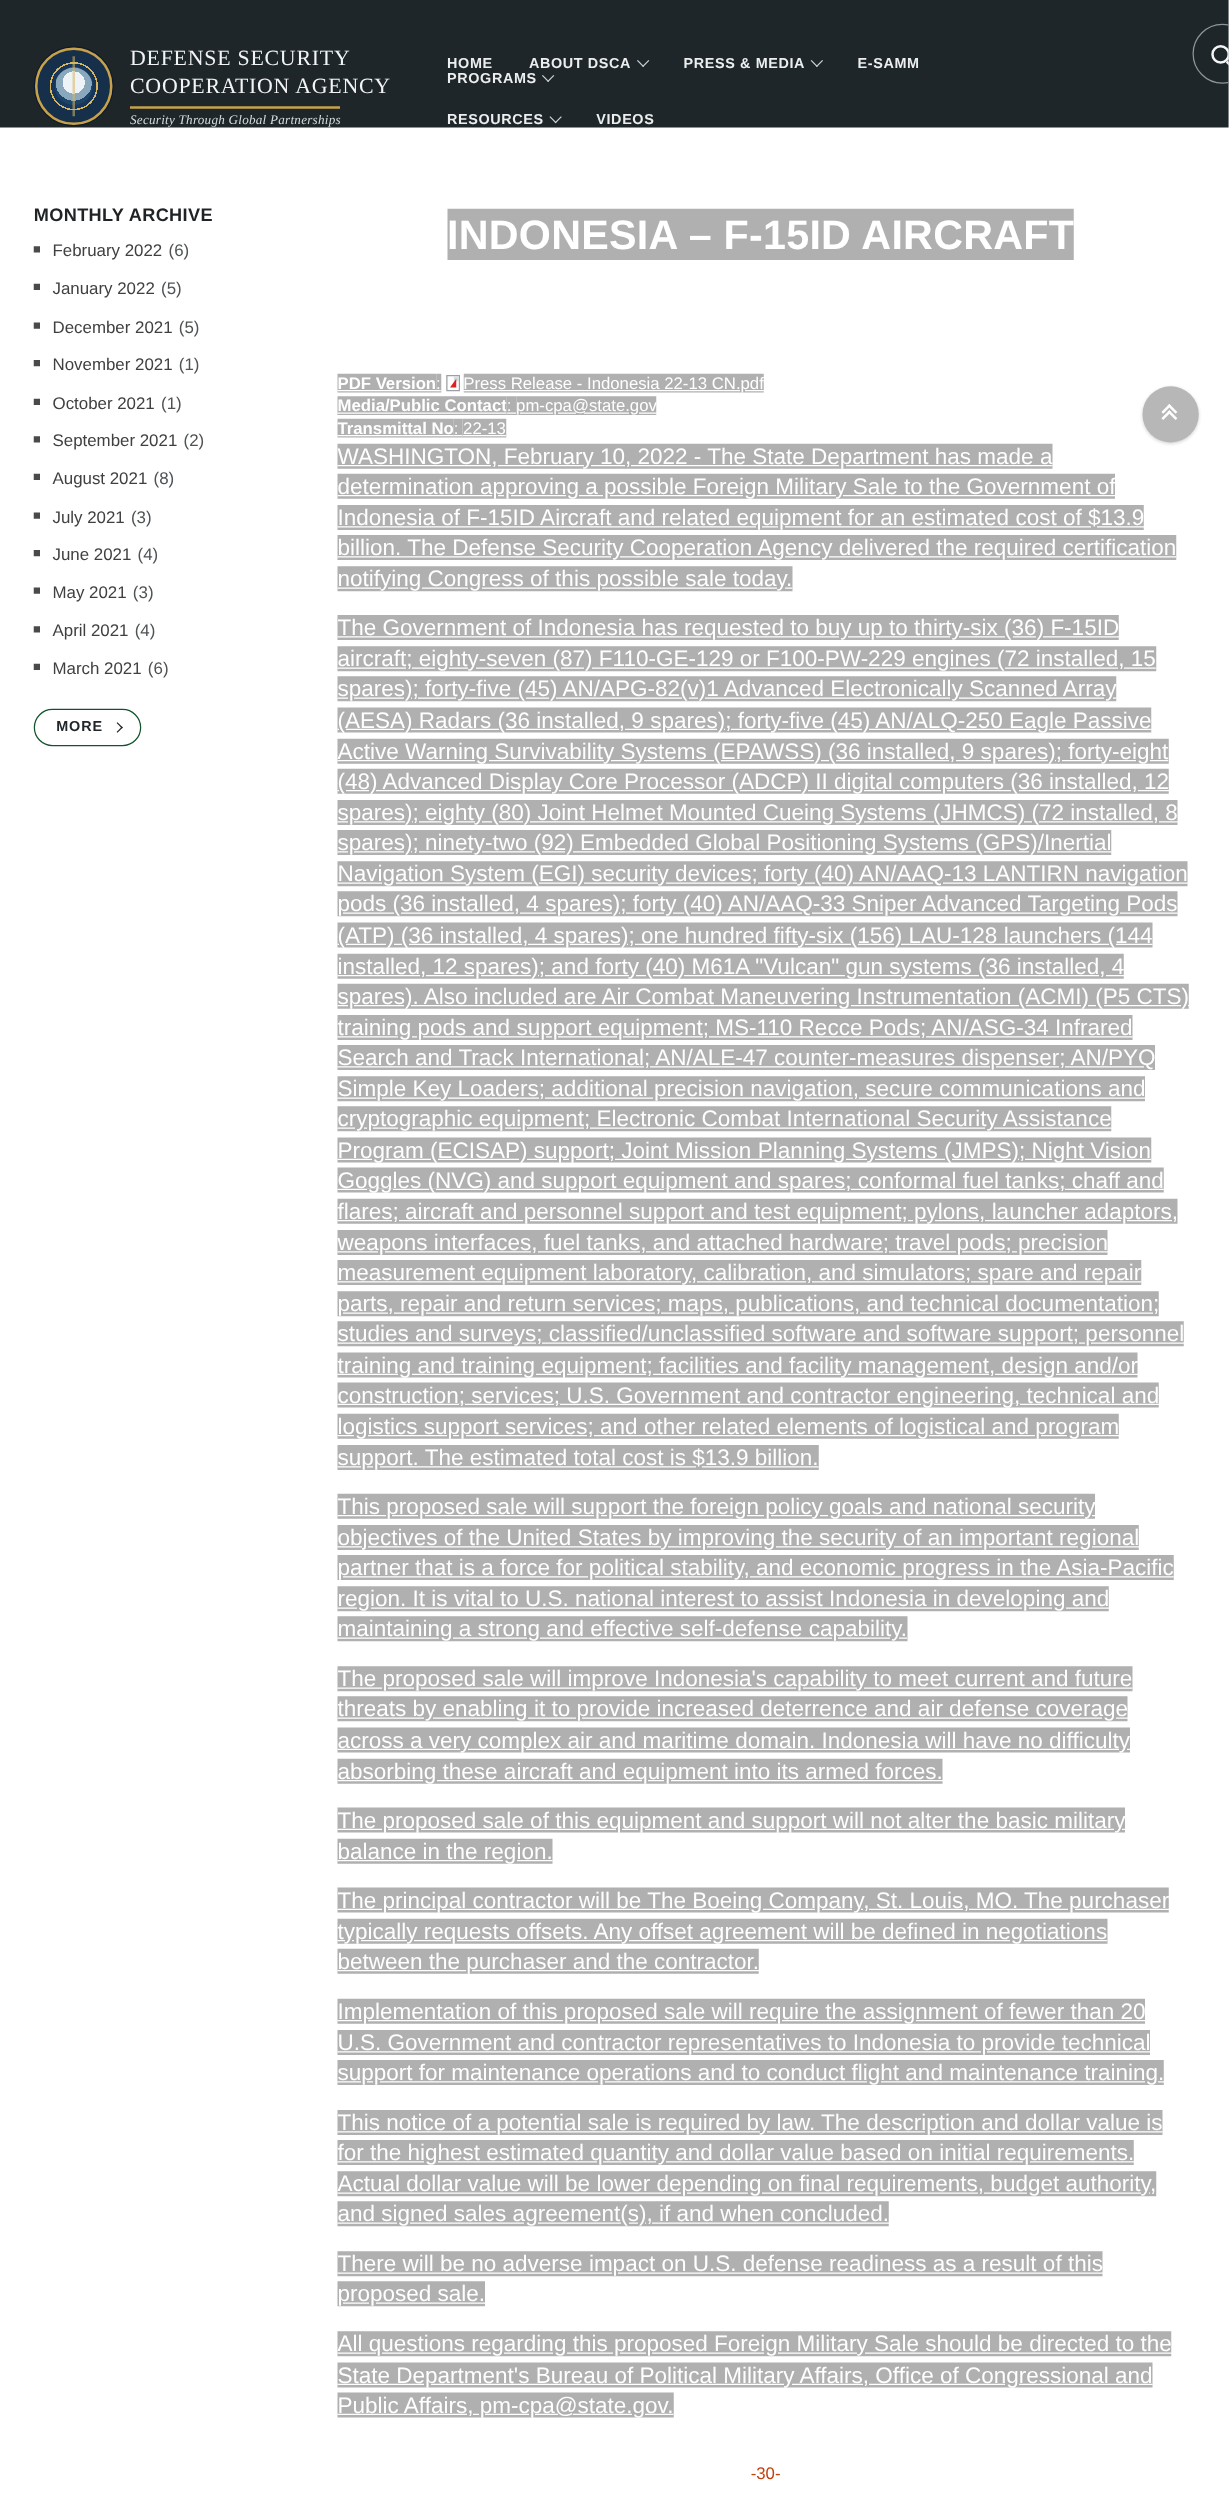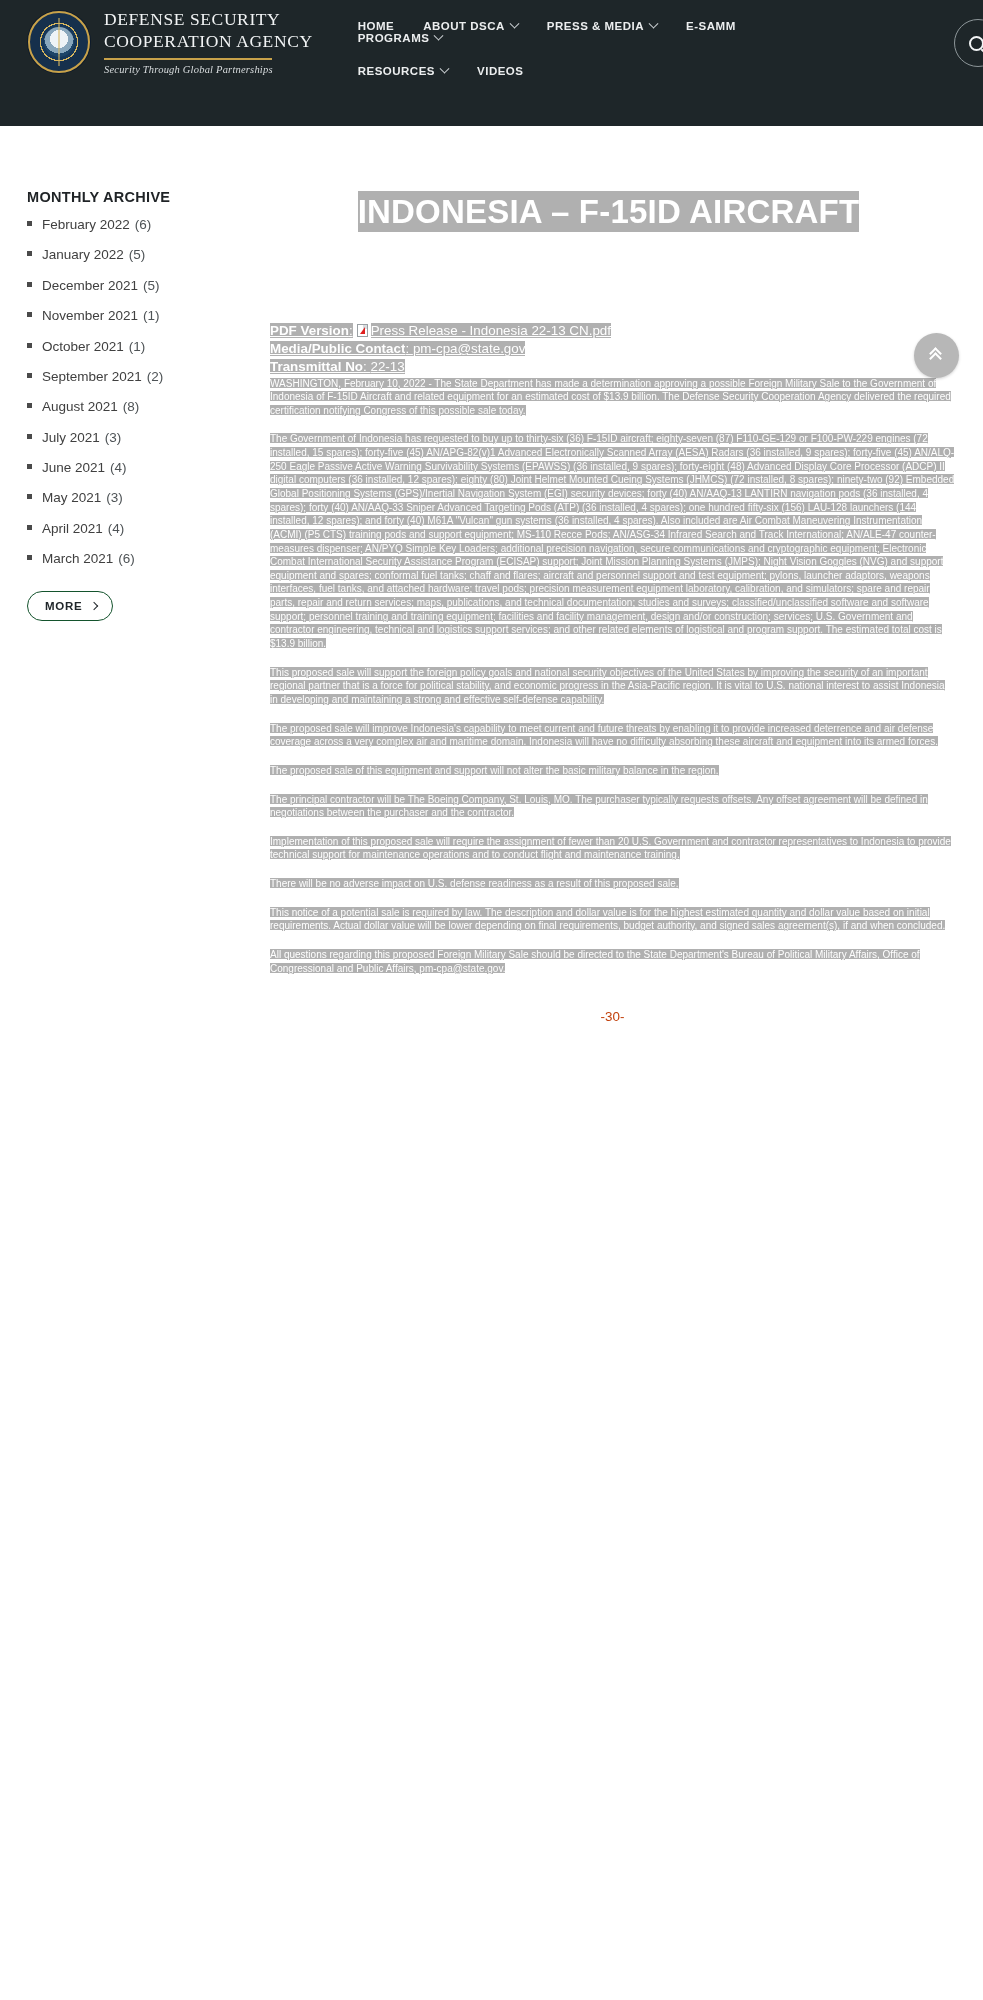--- a/index.html
+++ b/index.html
@@ -7,24 +7,24 @@
   html, body {
     width: 983px;
     background: #ffffff;
     font-family: "Liberation Sans", sans-serif;
   }
   body { overflow-x: hidden; }
 
   
   .site-header {
     background: #1e2629;
-    height: 126px;
-    position: relative;
-    display: flex;
-    align-items: flex-start;
+    height: 102px;
+    position: relative;
+    display: flex;
+    align-items: flex-end;
     padding: 0;
   }
   .brand {
     display: flex;
     align-items: center;
     padding-left: 28px;
     padding-top: 9px;
   }
   .seal {
     width: 62px; height: 62px;
@@ -251,21 +251,21 @@
   }
   .pdf-icon::before {
     content: "";
     position: absolute;
     right: 0; top: 0;
     width: 4px; height: 4px;
     background: #d9dde0;
   }
 
   .article p.body {
-    font-size: 10px;
+    font-size: 18px;
     line-height: 1.365;
     margin-top: 15px;
   }
   .article p.first-body { margin-top: 0; }
 
   .endmark {
     text-align: center;
     font-size: 13.4px;
     color: #c2410c;
     margin-top: 34px;
@@ -443,21 +443,21 @@
         <p class="meta-line"><span class="sel meta-label">Transmittal No</span><span class="sel">: </span><span class="sel">22-13</span></p>
       </div>
 
       <p class="body first-body"><span class="sel">WASHINGTON, February 10, 2022 - The State Department has made a determination approving a possible Foreign Military Sale to the Government of Indonesia of F-15ID Aircraft and related equipment for an estimated cost of $13.9 billion. The Defense Security Cooperation Agency delivered the required certification notifying Congress of this possible sale today.</span></p>
       <p class="body"><span class="sel">The Government of Indonesia has requested to buy up to thirty-six (36) F-15ID aircraft; eighty-seven (87) F110-GE-129 or F100-PW-229 engines (72 installed, 15 spares); forty-five (45) AN/APG-82(v)1 Advanced Electronically Scanned Array (AESA) Radars (36 installed, 9 spares); forty-five (45) AN/ALQ-250 Eagle Passive Active Warning Survivability Systems (EPAWSS) (36 installed, 9 spares); forty-eight (48) Advanced Display Core Processor (ADCP) II digital computers (36 installed, 12 spares); eighty (80) Joint Helmet Mounted Cueing Systems (JHMCS) (72 installed, 8 spares); ninety-two (92) Embedded Global Positioning Systems (GPS)/Inertial Navigation System (EGI) security devices; forty (40) AN/AAQ-13 LANTIRN navigation pods (36 installed, 4 spares); forty (40) AN/AAQ-33 Sniper Advanced Targeting Pods (ATP) (36 installed, 4 spares); one hundred fifty-six (156) LAU-128 launchers (144 installed, 12 spares); and forty (40) M61A "Vulcan" gun systems (36 installed, 4 spares). Also included are Air Combat Maneuvering Instrumentation (ACMI) (P5 CTS) training pods and support equipment; MS-110 Recce Pods; AN/ASG-34 Infrared Search and Track International; AN/ALE-47 counter-measures dispenser; AN/PYQ Simple Key Loaders; additional precision navigation, secure communications and cryptographic equipment; Electronic Combat International Security Assistance Program (ECISAP) support; Joint Mission Planning Systems (JMPS); Night Vision Goggles (NVG) and support equipment and spares; conformal fuel tanks; chaff and flares; aircraft and personnel support and test equipment; pylons, launcher adaptors, weapons interfaces, fuel tanks, and attached hardware; travel pods; precision measurement equipment laboratory, calibration, and simulators; spare and repair parts, repair and return services; maps, publications, and technical documentation; studies and surveys; classified/unclassified software and software support; personnel training and training equipment; facilities and facility management, design and/or construction; services; U.S. Government and contractor engineering, technical and logistics support services; and other related elements of logistical and program support. The estimated total cost is $13.9 billion.</span></p>
       <p class="body"><span class="sel">This proposed sale will support the foreign policy goals and national security objectives of the United States by improving the security of an important regional partner that is a force for political stability, and economic progress in the Asia-Pacific region. It is vital to U.S. national interest to assist Indonesia in developing and maintaining a strong and effective self-defense capability.</span></p>
       <p class="body"><span class="sel">The proposed sale will improve Indonesia's capability to meet current and future threats by enabling it to provide increased deterrence and air defense coverage across a very complex air and maritime domain. Indonesia will have no difficulty absorbing these aircraft and equipment into its armed forces.</span></p>
       <p class="body"><span class="sel">The proposed sale of this equipment and support will not alter the basic military balance in the region.</span></p>
       <p class="body"><span class="sel">The principal contractor will be The Boeing Company, St. Louis, MO. The purchaser typically requests offsets. Any offset agreement will be defined in negotiations between the purchaser and the contractor.</span></p>
       <p class="body"><span class="sel">Implementation of this proposed sale will require the assignment of fewer than 20 U.S. Government and contractor representatives to Indonesia to provide technical support for maintenance operations and to conduct flight and maintenance training.</span></p>
+      <p class="body"><span class="sel">This notice of a potential sale is required by law. The description and dollar value is for the highest estimated quantity and dollar value based on initial requirements. Actual dollar value will be lower depending on final requirements, budget authority, and signed sales agreement(s), if and when concluded.</span></p>
       <p class="body"><span class="sel">There will be no adverse impact on U.S. defense readiness as a result of this proposed sale.</span></p>
-      <p class="body"><span class="sel">This notice of a potential sale is required by law. The description and dollar value is for the highest estimated quantity and dollar value based on initial requirements. Actual dollar value will be lower depending on final requirements, budget authority, and signed sales agreement(s), if and when concluded.</span></p>
       <p class="body"><span class="sel">All questions regarding this proposed Foreign Military Sale should be directed to the State Department's Bureau of Political Military Affairs, Office of Congressional and Public Affairs, pm-cpa@state.gov.</span></p>
 
       <div class="endmark">-30-</div>
     </article>
 
   </main>
 </div>
 
 </body></html>

